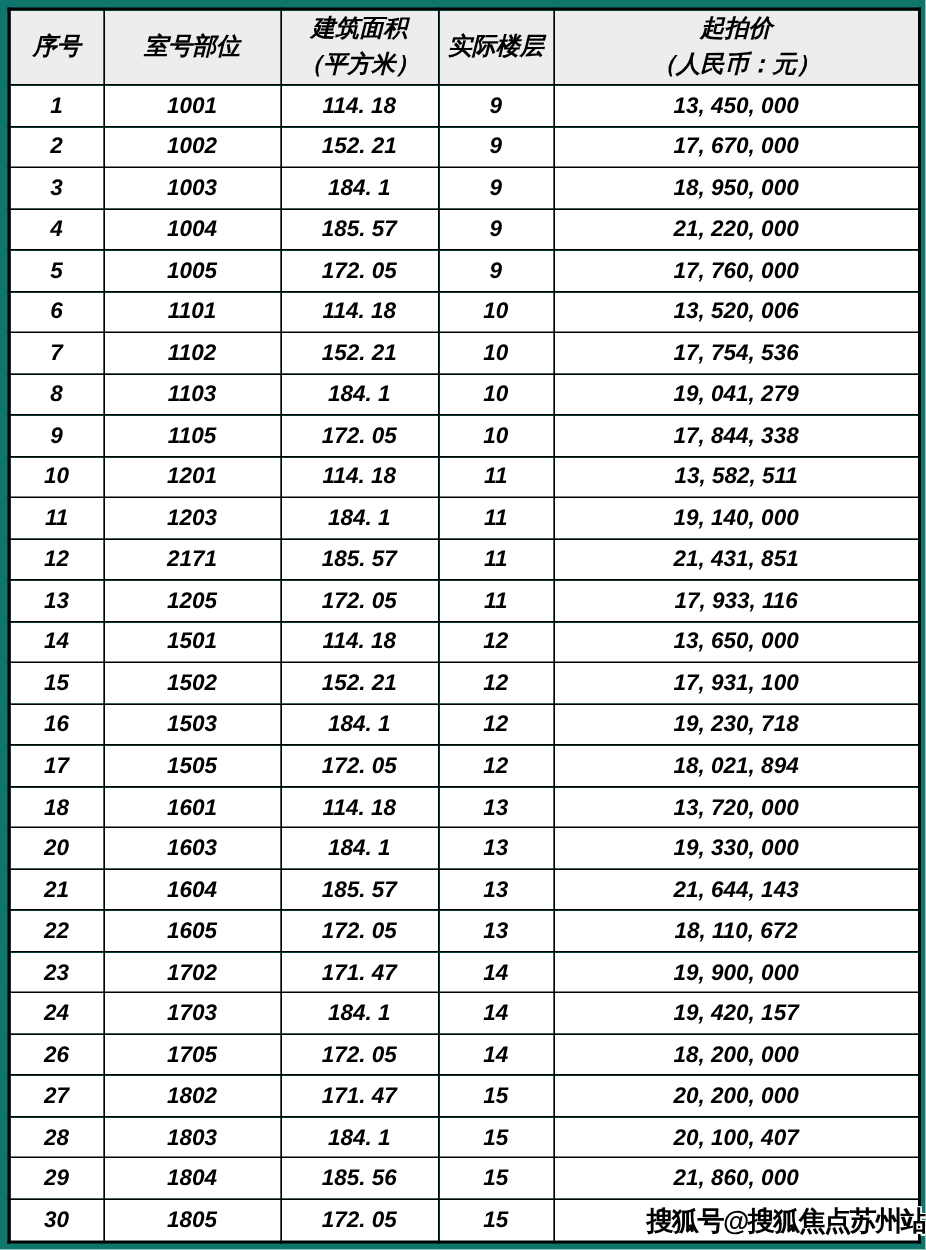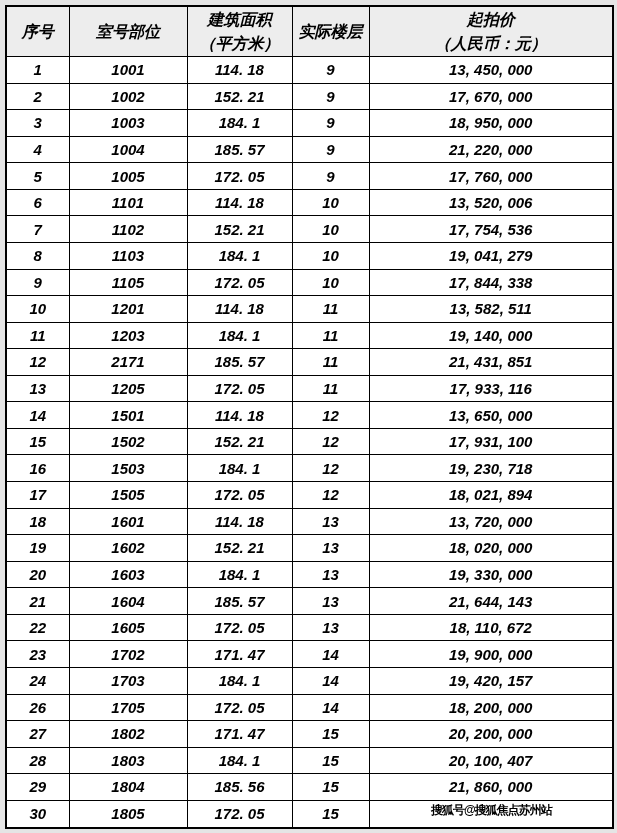--- a/index.html
+++ b/index.html
@@ -9,21 +9,21 @@
     width: 617px;
     height: 833px;
     overflow: hidden;
     position: relative;
     font-family: "Liberation Sans", sans-serif;
   }
   .page {
     position: relative;
     width: 617px;
     height: 833px;
-    background: #e5e5e5;
+    background: #0f766e;
   }
   table.auction {
     position: absolute;
     left: 5px;
     top: 5px;
     width: 607px;
     height: 824px;
     border-collapse: collapse;
     table-layout: fixed;
     border: 2.5px solid #000000;
@@ -54,21 +54,21 @@
     font-weight: bold;
     font-size: 15px;
   }
   .hdr-line { display: block; }
   .watermark {
     position: absolute;
     left: 431px;
     top: 802px;
     width: 182px;
     font-family: "Liberation Sans", sans-serif;
-    font-size: 12px;
+    font-size: 18px;
     font-weight: 900;
     font-style: normal;
     letter-spacing: -1px;
     color: #000000;
     white-space: nowrap;
     text-shadow:
       -1px -1px 0 #ffffff, 1px -1px 0 #ffffff,
       -1px  1px 0 #ffffff, 1px  1px 0 #ffffff,
        0   -1px 0 #ffffff, 0    1px 0 #ffffff,
       -1px  0   0 #ffffff, 1px  0   0 #ffffff;
@@ -247,27 +247,20 @@
     </tr>
 
     <tr>
       <td>18</td>
       <td>1601</td>
       <td>114. 18</td>
       <td>13</td>
       <td>13, 720, 000</td>
     </tr>
 
-    <tr>
-      <td>19</td>
-      <td>1602</td>
-      <td>152. 21</td>
-      <td>13</td>
-      <td>18, 020, 000</td>
-    </tr>
 
     <tr>
       <td>20</td>
       <td>1603</td>
       <td>184. 1</td>
       <td>13</td>
       <td>19, 330, 000</td>
     </tr>
 
     <tr>

